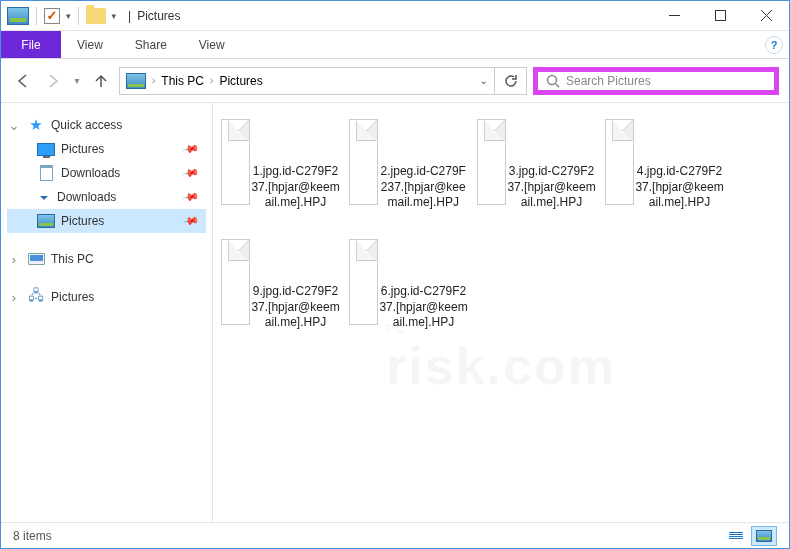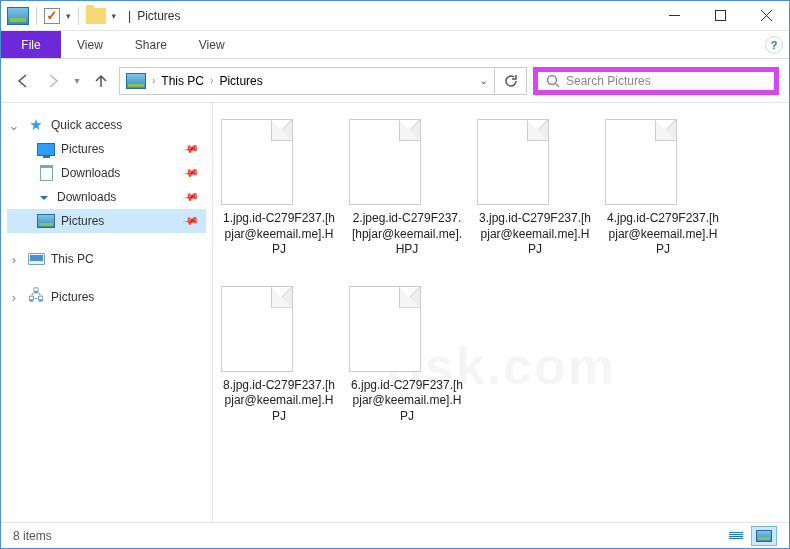--- a/index.html
+++ b/index.html
@@ -58,21 +58,21 @@
 .ic-doc { width:13px; height:16px; background:#fff; border:1px solid #7da5c4; border-top:3px solid #7da5c4; }
 .ic-down { width:14px; height:14px; display:flex; align-items:center; justify-content:center; }
 .ic-down svg { fill:#2e6db5; }
 .ic-pic { width:18px; height:14px; background:linear-gradient(#7fc4e8,#3a8cc7); border:1px solid #2a6ca0; position:relative; }
 .ic-pic::after { content:""; position:absolute; bottom:1px; left:1px; right:1px; height:3px; background:#8bc34a; }
 .ic-pc { width:17px; height:12px; background:#eef; border:1px solid #7a9; border-radius:1px; position:relative; }
 .ic-pc::before{content:"";position:absolute;top:1px;left:1px;right:1px;height:6px;background:#4a90d6;}
 .ic-net { font-size:14px; color:#4a88c0; }
 
 
-.tile { width:120px; display:flex; flex-direction:column; align-items:flex-start; }
+.tile { width:120px; display:flex; flex-direction:row; align-items:flex-end; }
 .file-icon { width:72px; height:86px; background:#fff; border:1px solid #ccc; position:relative; margin-bottom:6px; }
 .file-icon::before { content:""; position:absolute; top:0; right:0; width:20px; height:20px; background:linear-gradient(135deg, #fff 0 48%, #ccc 50%, #eee 52% 100%); }
 .file-icon::after { content:""; position:absolute; top:0; right:0; width:20px; height:20px; border-left:1px solid #ccc; border-bottom:1px solid #ccc; background:#f5f5f5; clip-path: polygon(0 0, 100% 100%, 0 100%); }
 .fname { text-align:center; line-height:1.3; word-break:break-all; color:#222; max-width:116px; }
 
 
 .wm { position:absolute; top:50%; left:50%; transform:translate(-50%,-50%); font-size:110px; font-weight:700; color:rgba(0,0,0,0.04); letter-spacing:2px; white-space:nowrap; pointer-events:none; font-family: Arial, sans-serif; }
 .wm .sub { display:block; font-size:52px; text-align:right; margin-top:-22px; }
 
 
@@ -242,21 +242,21 @@
     <div class="tile">
         <div class="file-icon"></div>
         <div class="fname">3.jpg.id-C279F237.[hpjar@keemail.me].HPJ</div>
       </div>
     <div class="tile">
         <div class="file-icon"></div>
         <div class="fname">4.jpg.id-C279F237.[hpjar@keemail.me].HPJ</div>
       </div>
     <div class="tile">
         <div class="file-icon"></div>
-        <div class="fname">8.jpg.id-C279F237.[hpjar@keemail.me].HPJ</div>
+        <div class="fname">9.jpg.id-C279F237.[hpjar@keemail.me].HPJ</div>
       </div>
     <div class="tile">
         <div class="file-icon"></div>
         <div class="fname">6.jpg.id-C279F237.[hpjar@keemail.me].HPJ</div>
       </div>
   </div>
 </div>
 
 <div class="statusbar">
   <span>8 items</span>

